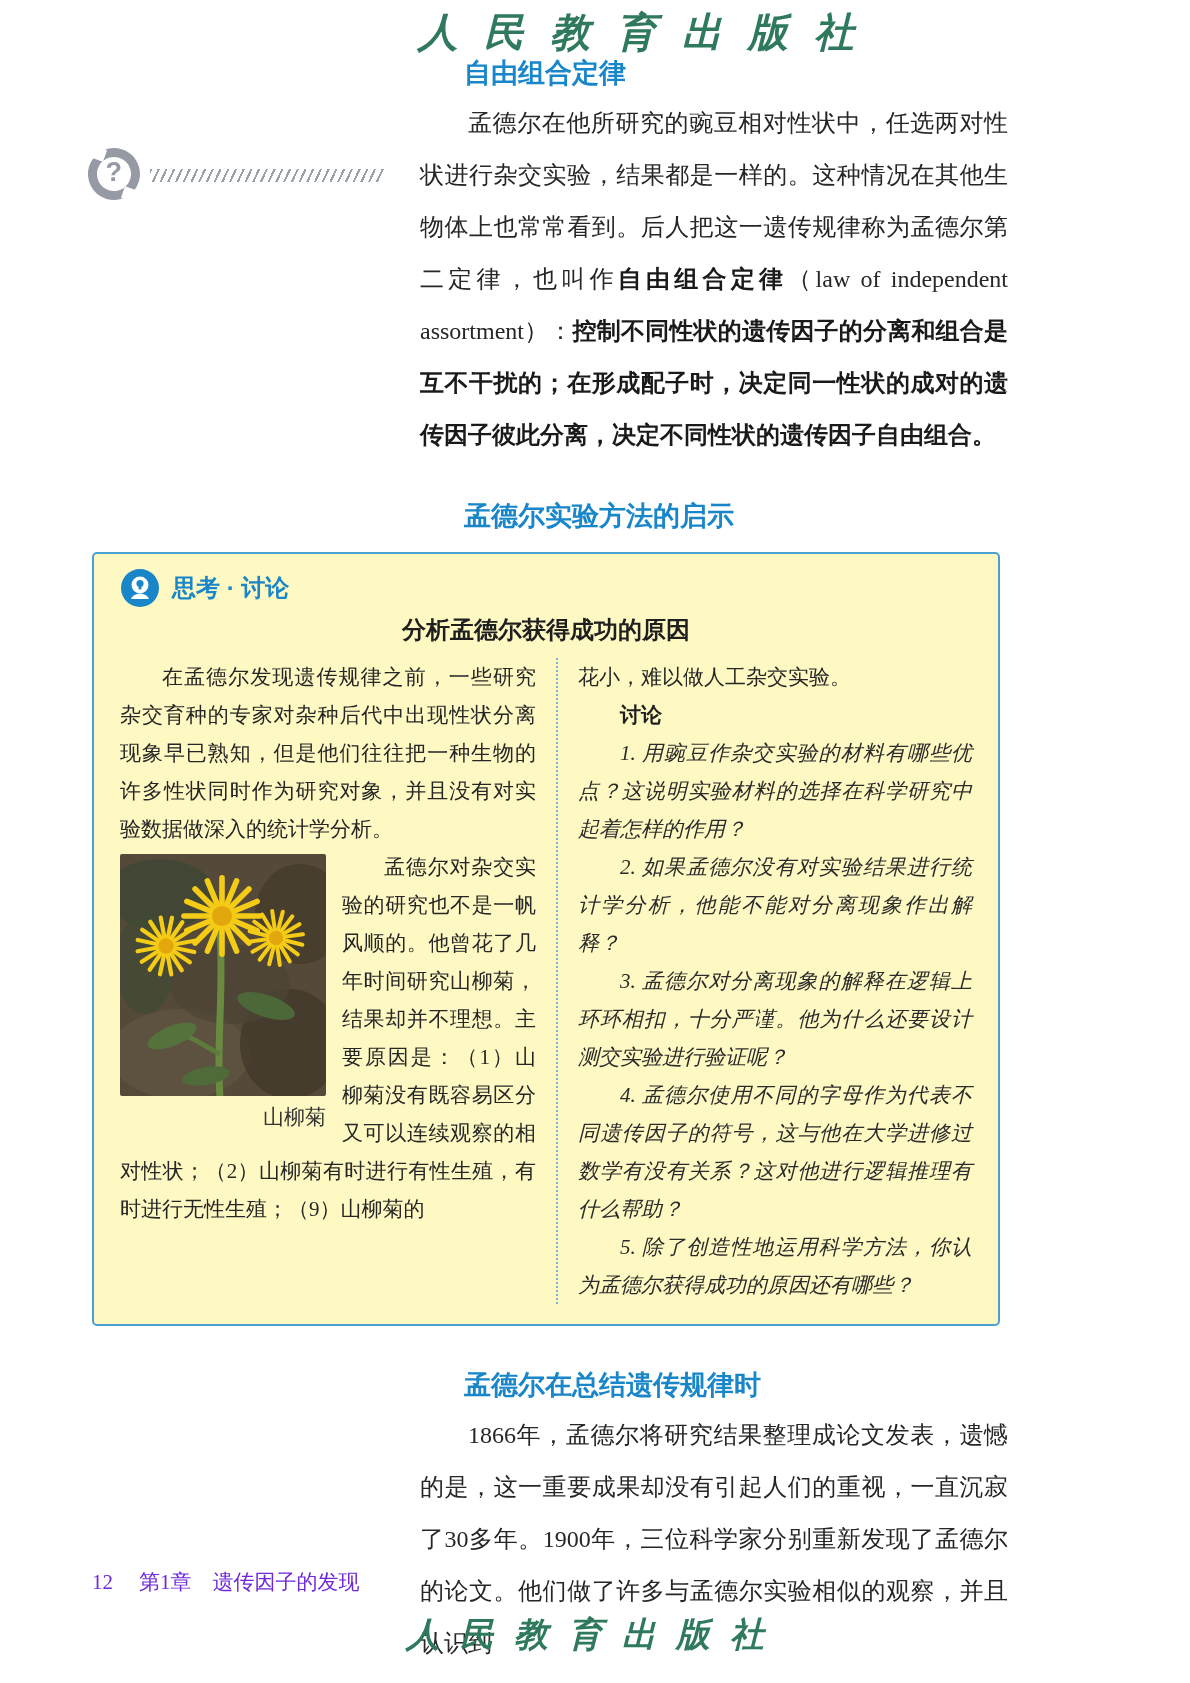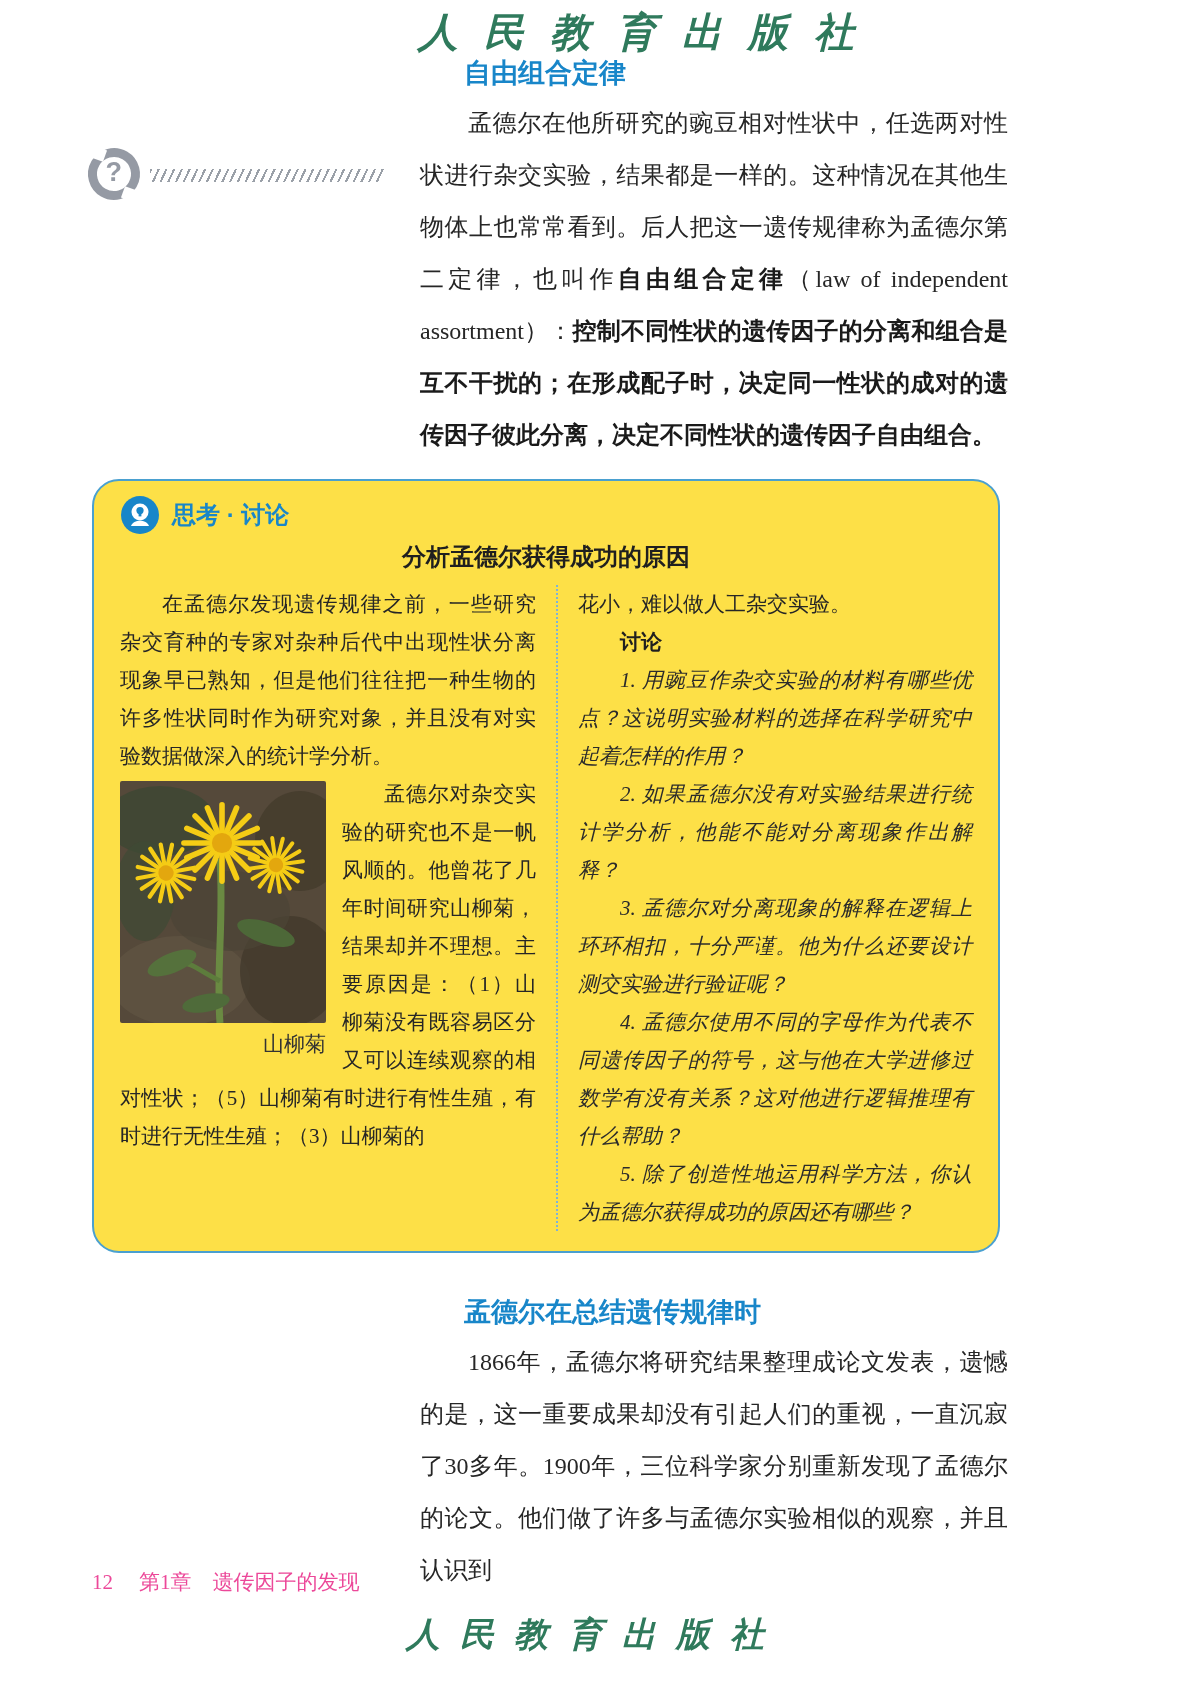--- a/index.html
+++ b/index.html
@@ -74,22 +74,22 @@
   .note-text{
     margin:16px 0 0 0;
     font-style:italic;color:#5e6166;
     font-size:21px;line-height:1.95;
     text-indent:2em;text-align:justify;
   }
   
   .disc-box{
     box-sizing:border-box;
     margin:18px 0 12px 92px;width:908px;
-    background:#fde047;
-    border:2px solid #4aa0d0;border-radius:27px;
+    background:#fef9c3;
+    border:2px solid #4aa0d0;border-radius:5px;
     padding:14px 26px 20px 26px;
   }
   .disc-head{display:flex;align-items:center;gap:12px;}
   .think-icon{width:40px;height:40px;flex:0 0 40px;}
   .disc-tag{
     font-family:"Liberation Sans","DejaVu Sans",sans-serif;
     font-weight:700;font-size:24px;color:#1886c9;
   }
   .disc-title{
     text-align:center;
@@ -117,21 +117,21 @@
     font-size:21px;line-height:34px;margin-top:4px !important;color:#333;
   }
   .discuss-label{
     font-family:"Liberation Sans","DejaVu Sans",sans-serif;
     font-weight:700;color:#1f1f1f;
   }
   .kaiti{font-style:italic;color:#2b2b2b;}
   
   .footer{
     position:absolute;left:92px;top:1568px;
-    font-size:21px;color:#ec4899;
+    font-size:21px;color:#6d28d9;
     font-family:"Liberation Serif",serif;
   }
   .footer .pagenum{margin-right:26px;}
 </style>
 </head>
 <body>
 
 <div class="page">
 
   <div class="logo logo-top">人民教育出版社</div>
@@ -144,20 +144,21 @@
       <div class="hatch"></div>
     </div>
   </div>
 
   <div class="main-col">
 
     <h2 class="sec-heading h1">自由组合定律</h2>
 
     <p class="body-para"><span>孟德尔在他所研究的豌豆相对性状中，任选两对性状进行杂交实验，结果都是一样的。这种情况在其他生物体上也常常看到。后人把这一遗传规律称为孟德尔第二定律，也叫作</span><span class="bold-run">自由组合定律</span><span>（law of independent assortment）：</span><span class="bold-run">控制不同性状的遗传因子的分离和组合是互不干扰的；在形成配子时，决定同一性状的成对的遗传因子彼此分离，决定不同性状的遗传因子自由组合。</span></p>
 
+    <h2 class="sec-heading h2">孟德尔实验方法的启示</h2>
 
   </div>
 
   <div class="disc-box">
     <div class="disc-head">
       <svg class="think-icon" viewBox="0 0 40 40">
         <circle cx="20" cy="20" r="19" fill="#1886c9"></circle>
         <circle cx="20" cy="17" r="8.5" fill="#ffffff"></circle>
         <path d="M11 31 c2.5-7 15.5-7 18 0 z" fill="#ffffff"></path>
         <circle cx="20" cy="15.5" r="3.6" fill="#1886c9"></circle>
@@ -199,21 +200,21 @@
             <path d="M100 200 C80 190 70 180 58 182" stroke="#5d7c3c" stroke-width="5" fill="none"></path>
             <ellipse cx="52" cy="182" rx="26" ry="10" fill="#55713c" transform="rotate(-22 52 182)"></ellipse>
             <ellipse cx="146" cy="152" rx="30" ry="11" fill="#4d6838" transform="rotate(18 146 152)"></ellipse>
             <ellipse cx="86" cy="222" rx="24" ry="9" fill="#4f6b3a" transform="rotate(-10 86 222)"></ellipse>
             <use href="#burst" transform="translate(102,62) scale(1.12)"></use>
             <use href="#burst" transform="translate(46,92) scale(0.85) rotate(12)"></use>
             <use href="#burst" transform="translate(156,84) scale(0.8) rotate(-8)"></use>
           </svg>
           <p class="fig-caption">山柳菊</p>
         </div>
-        <p>孟德尔对杂交实验的研究也不是一帆风顺的。他曾花了几年时间研究山柳菊，结果却并不理想。主要原因是：（1）山柳菊没有既容易区分又可以连续观察的相对性状；（5）山柳菊有时进行有性生殖，有时进行无性生殖；（3）山柳菊的</p>
+        <p>孟德尔对杂交实验的研究也不是一帆风顺的。他曾花了几年时间研究山柳菊，结果却并不理想。主要原因是：（1）山柳菊没有既容易区分又可以连续观察的相对性状；（2）山柳菊有时进行有性生殖，有时进行无性生殖；（9）山柳菊的</p>
       </div>
 
       <div class="disc-col right">
         <p style="text-indent:0">花小，难以做人工杂交实验。</p>
         <p class="discuss-label">讨论</p>
         <p class="kaiti">1. 用豌豆作杂交实验的材料有哪些优点？这说明实验材料的选择在科学研究中起着怎样的作用？</p>
         <p class="kaiti">2. 如果孟德尔没有对实验结果进行统计学分析，他能不能对分离现象作出解释？</p>
         <p class="kaiti">3. 孟德尔对分离现象的解释在逻辑上环环相扣，十分严谨。他为什么还要设计测交实验进行验证呢？</p>
         <p class="kaiti">4. 孟德尔使用不同的字母作为代表不同遗传因子的符号，这与他在大学进修过数学有没有关系？这对他进行逻辑推理有什么帮助？</p>
         <p class="kaiti">5. 除了创造性地运用科学方法，你认为孟德尔获得成功的原因还有哪些？</p>

